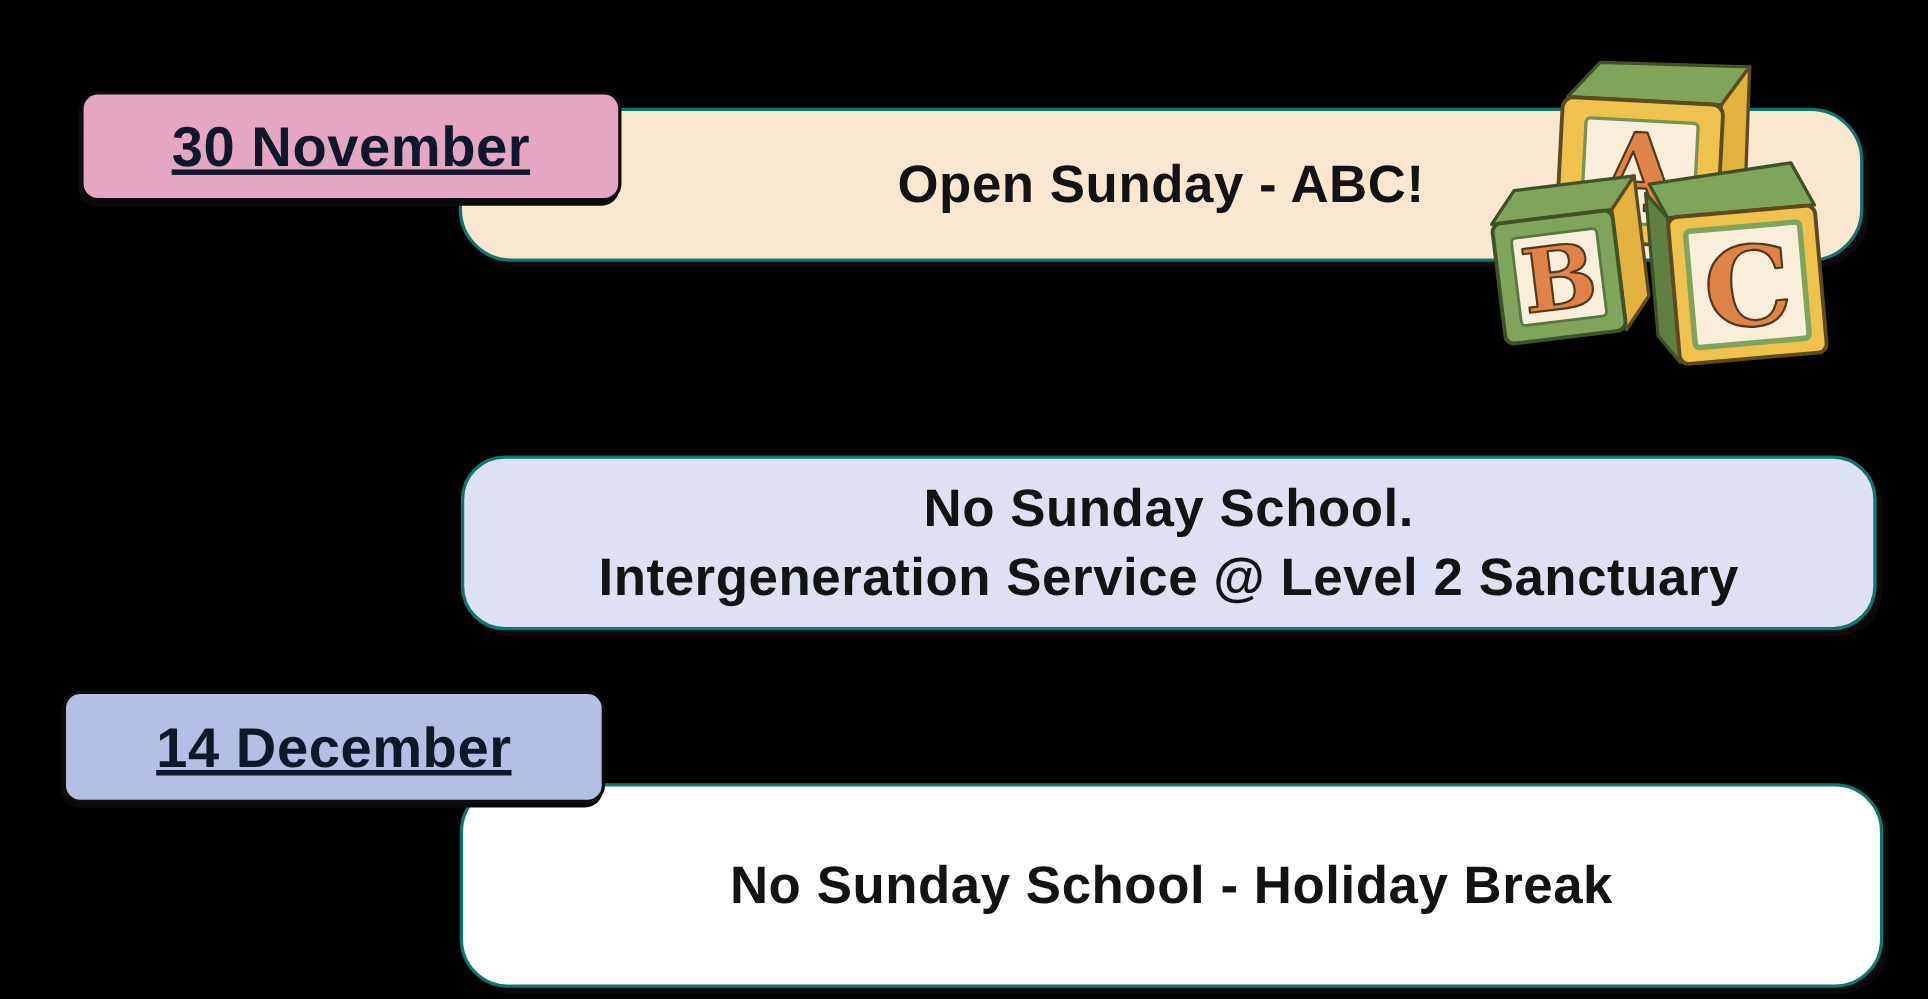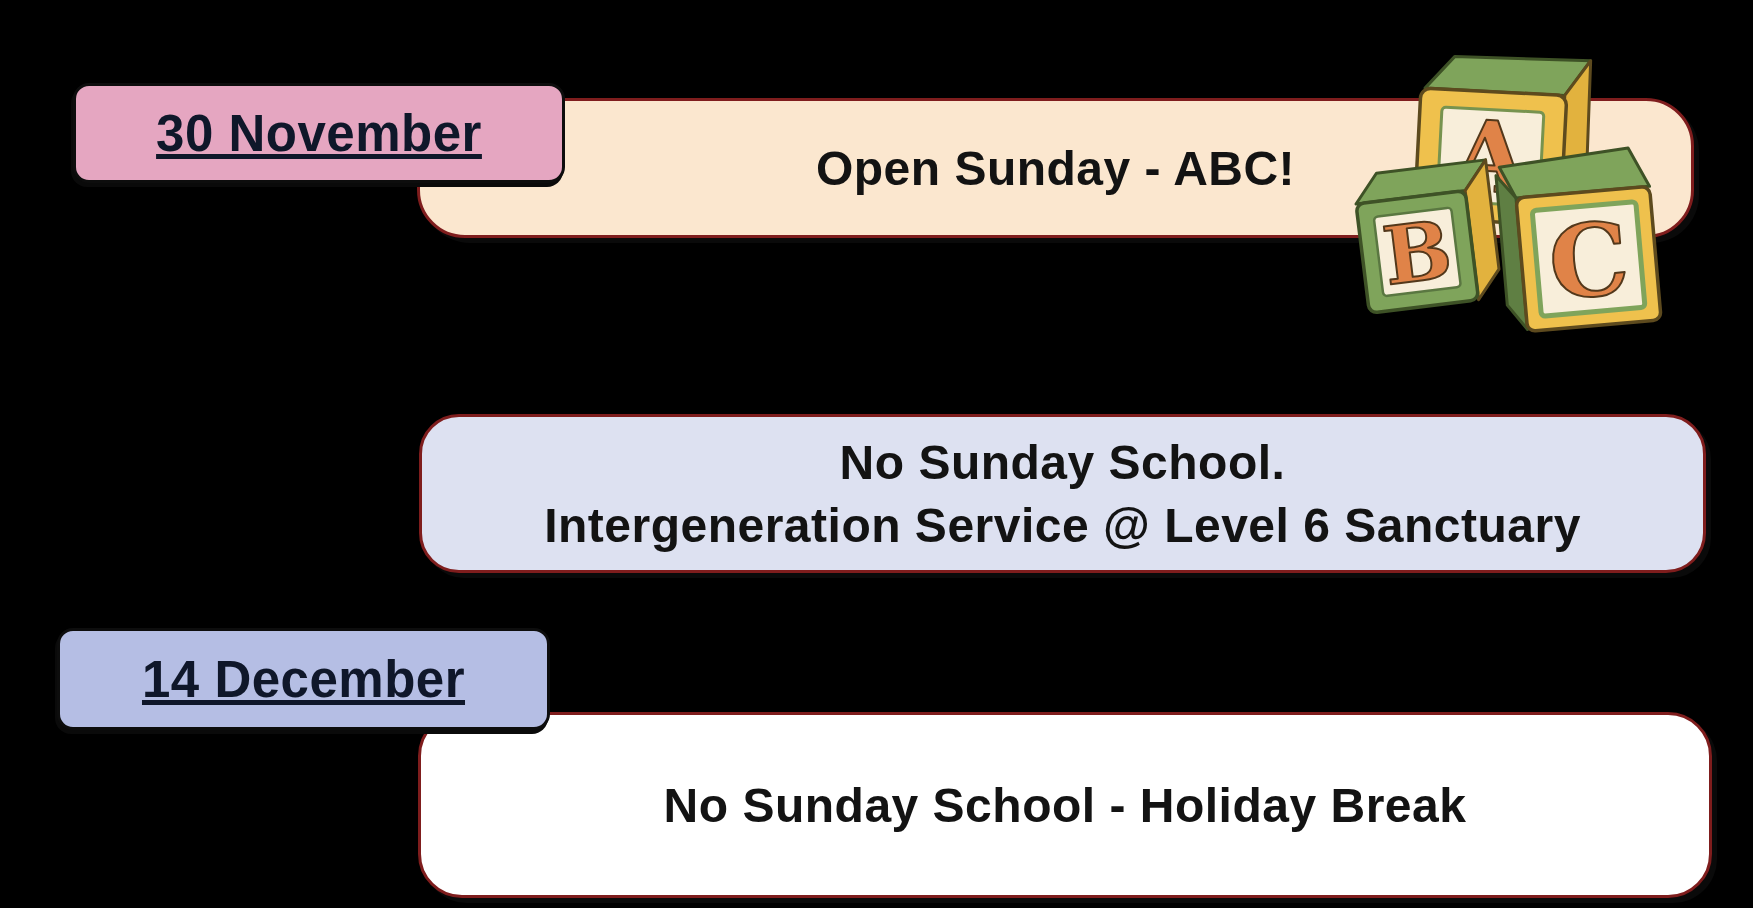--- a/index.html
+++ b/index.html
@@ -11,21 +11,21 @@
     position: relative;
     width: 1753px;
     height: 908px;
     background: #000000;
     overflow: hidden;
     font-family: "Liberation Sans", "DejaVu Sans", sans-serif;
   }
   .event-box {
     position: absolute;
     z-index: 1;
-    border: 3px solid #7f1d1d;
+    border: 3px solid #0f766e;
     box-shadow: 5px 5px 0 #0a0a0a;
     box-sizing: border-box;
     display: flex;
     flex-direction: column;
     align-items: center;
     justify-content: center;
     text-align: center;
     color: #131313;
     font-weight: 700;
     letter-spacing: 0.5px;
@@ -91,21 +91,21 @@
 
   <div class="event-box" id="box-1" style="background-color: rgb(251, 231, 207);">
     <div class="line">Open Sunday - ABC!</div>
   </div>
   <div class="date-badge" id="badge-1" style="background-color: rgb(229, 166, 193);">
     <span>30 November</span>
   </div>
 
   <div class="event-box" id="box-2" style="background-color: rgb(221, 225, 241);">
     <div class="line">No Sunday School.</div>
-    <div class="line">Intergeneration Service @ Level 6 Sanctuary</div>
+    <div class="line">Intergeneration Service @ Level 2 Sanctuary</div>
   </div>
 
   <div class="event-box" id="box-3" style="background-color: rgb(255, 255, 255);">
     <div class="line">No Sunday School - Holiday Break</div>
   </div>
   <div class="date-badge" id="badge-3" style="background-color: rgb(181, 190, 228);">
     <span>14 December</span>
   </div>
 
   <svg id="blocks" viewBox="0 0 300 300">

